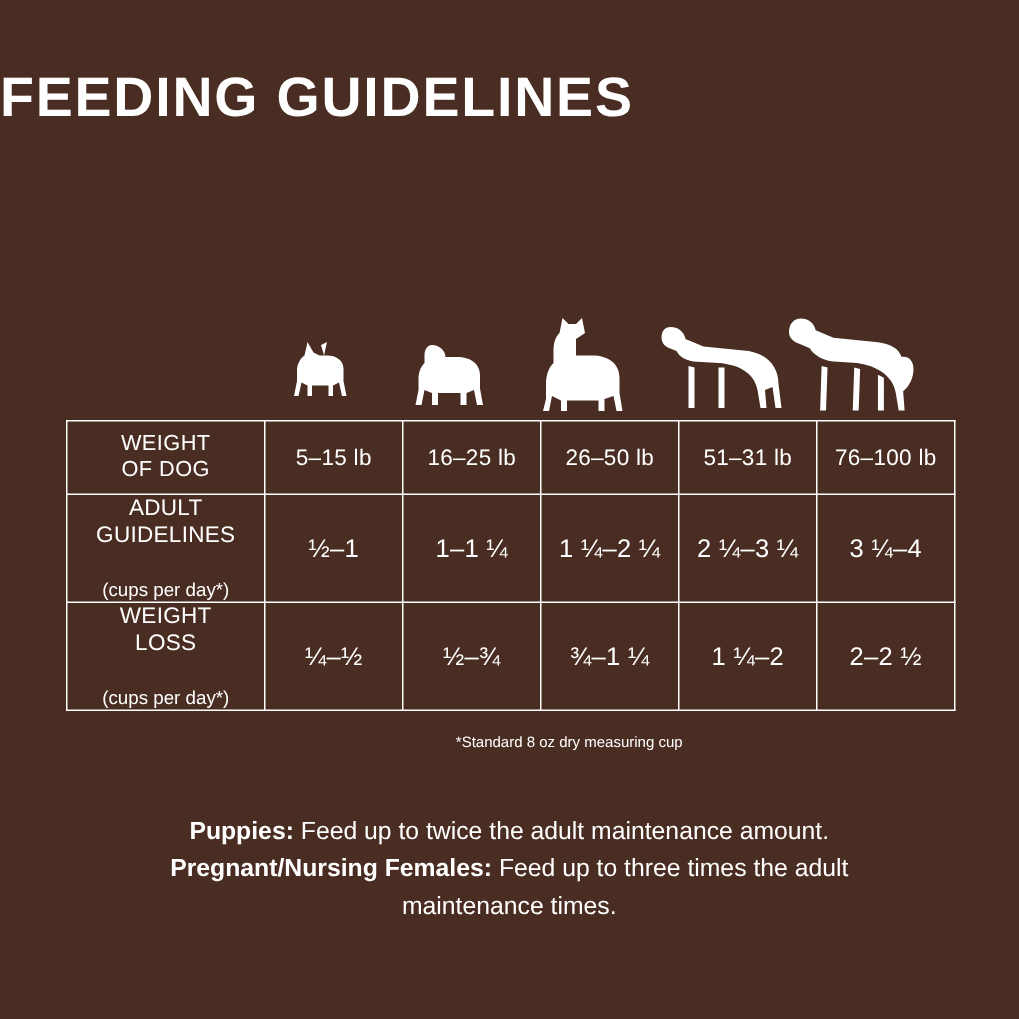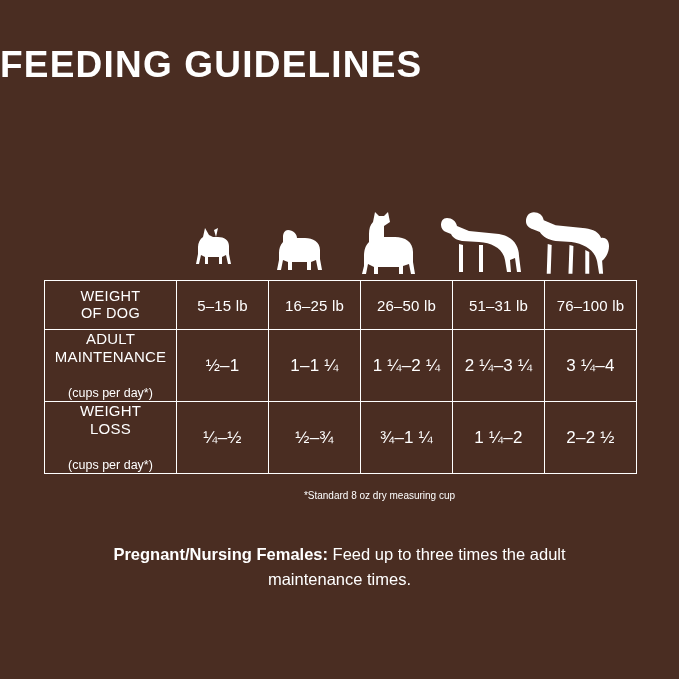--- a/index.html
+++ b/index.html
@@ -177,21 +177,21 @@
         </td>
         <td class="hdr-weight">5–15 lb</td>
         <td class="hdr-weight">16–25 lb</td>
         <td class="hdr-weight">26–50 lb</td>
         <td class="hdr-weight">51–31 lb</td>
         <td class="hdr-weight">76–100 lb</td>
       </tr>
       <tr class="body-row">
         <td class="row-label">
           <span>ADULT</span><br>
-          <span>MAINTENANCE</span>
+          <span>GUIDELINES</span>
           <span class="sub">(cups per day*)</span>
         </td>
         <td class="cellval">½–1</td>
         <td class="cellval">1–1 ¼</td>
         <td class="cellval">1 ¼–2 ¼</td>
         <td class="cellval">2 ¼–3 ¼</td>
         <td class="cellval">3 ¼–4</td>
       </tr>
       <tr class="body-row">
         <td class="row-label">
@@ -206,18 +206,21 @@
         <td class="cellval">2–2 ½</td>
       </tr>
       </tbody>
     </table>
   </div>
 
   <div class="footnote">*Standard 8 oz dry measuring cup</div>
 
   <div class="notes">
     <p>
+      <b>Puppies:</b><span> Feed up to twice the adult maintenance amount.</span>
+    </p>
+    <p>
       <b>Pregnant/Nursing Females:</b><span> Feed up to three times the adult</span>
     </p>
     <p>maintenance times.</p>
   </div>
 
 </div>
 
 </body></html>

